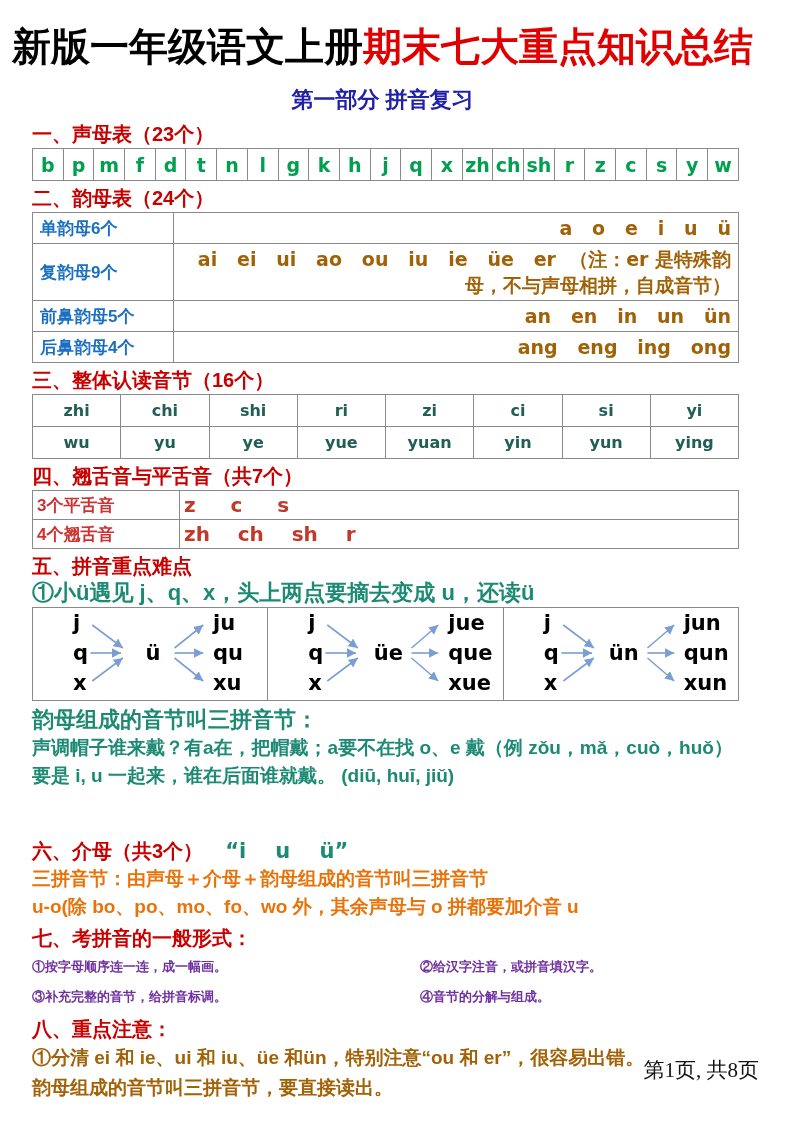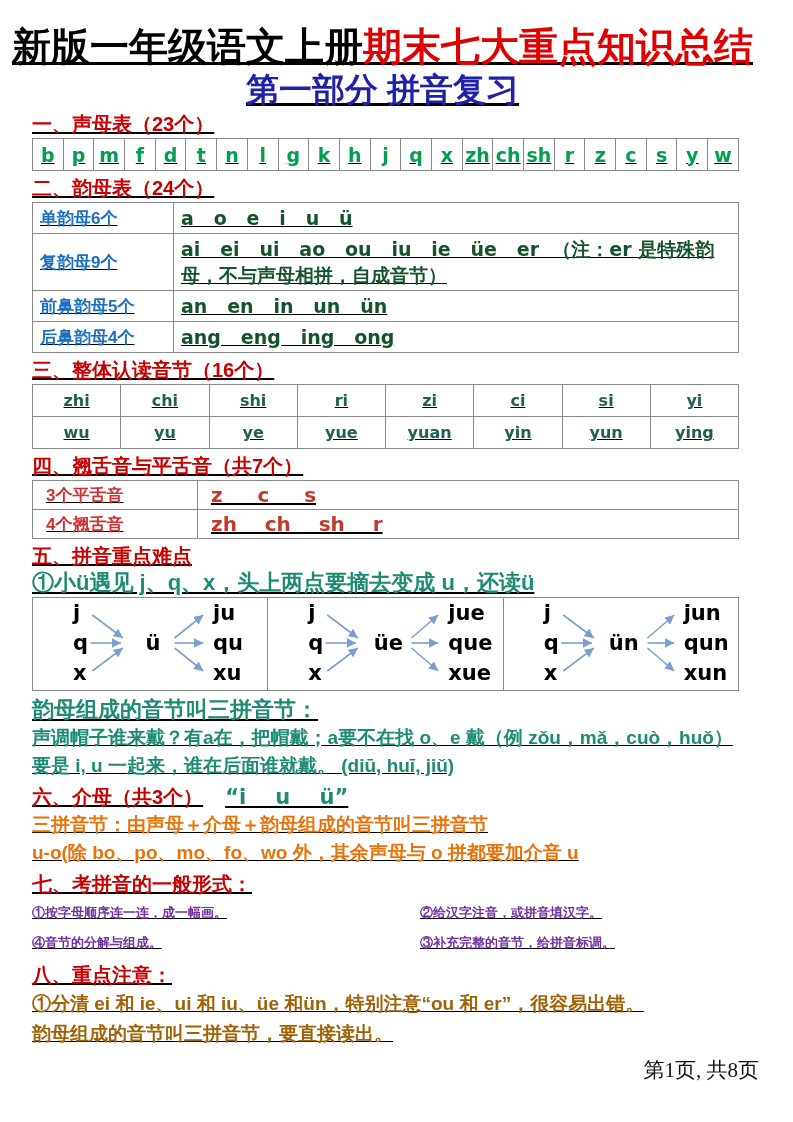--- a/index.html
+++ b/index.html
@@ -1,57 +1,57 @@
 <!DOCTYPE html>
 <html><head>
 <meta charset="utf-8">
 <style>
   html,body{margin:0;padding:0;background:#fff;}
   .page{position:relative;width:765px;height:1122px;background:#ffffff;overflow:hidden;
-        font-family:"Liberation Sans",sans-serif;font-weight:bold;text-decoration:underline;}
+        font-family:"Liberation Sans",sans-serif;font-weight:bold;}
   .content{padding:0 26px 0 32px;}
 
   .doc-title{text-align:center;margin-top:24px;font-size:39px;line-height:46px;white-space:nowrap;}
   .t-black{color:#000000;}
   .t-red{color:#e00000;}
-  .subtitle{text-align:center;font-size:33px;line-height:34px;color:#2020a8;margin-top:3px;}
+  .subtitle{text-align:center;font-size:22px;line-height:34px;color:#2020a8;margin-top:13px;}
 
   .hd{color:#c80000;font-size:20px;line-height:23px;margin:6px 0 2px 0;}
 
   table{border-collapse:collapse;width:100%;table-layout:fixed;}
   td{border:1px solid #8a8a8a;}
 
   .initials td{height:29px;text-align:center;color:#00a04e;font-size:19px;
                font-family:"DejaVu Sans",sans-serif;font-weight:bold;}
 
   .finals td{padding:2px 7px;}
   .flabel{width:126px;color:#1b6fc0;font-size:17px;border-radius:6px;}
-  .fval{color:#14532d;font-size:19px;font-family:"DejaVu Sans",sans-serif;white-space:pre-wrap;line-height:26px;}
+  .fval{color:#a16207;font-size:19px;font-family:"DejaVu Sans",sans-serif;white-space:pre-wrap;line-height:26px;text-align:right;}
 
   .syll td{height:29px;text-align:center;color:#215f54;font-size:16px;
            font-family:"DejaVu Sans",sans-serif;}
 
-  .tongue td{padding:2px 13px;}
+  .tongue td{padding:2px 4px;}
   .tlabel{width:138px;color:#cc3333;font-size:17px;}
   .tval{color:#c0392b;font-size:20px;font-family:"DejaVu Sans",sans-serif;white-space:pre;}
 
   .note-teal{color:#1d8a74;font-size:22px;line-height:25px;margin:2px 0;}
 
   .diagram{display:flex;border:1px solid #8a8a8a;height:92px;margin-top:2px;background:#fff;}
   .panel{position:relative;flex:1;border-right:1px solid #8a8a8a;}
   .panel:last-child{border-right:none;}
   .dl{position:absolute;font-family:"DejaVu Sans",sans-serif;font-size:21px;line-height:22px;color:#000;}
   .p-l1{left:40px;top:4px}.p-l2{left:40px;top:34px}.p-l3{left:40px;top:64px}
   .p-c {left:94px;top:34px;width:52px;text-align:center}
   .p-r1{left:180px;top:4px}.p-r2{left:180px;top:34px}.p-r3{left:180px;top:64px}
   .arrows{position:absolute;left:0;top:0;width:100%;height:100%;}
   .arrows line{stroke:#7b9ed2;stroke-width:1.6;}
 
   .tone-line{color:#1d8a74;font-size:19px;line-height:28px;}
-  .hd6-row{display:flex;align-items:baseline;gap:22px;}
+  .hd6-row{display:flex;align-items:baseline;gap:22px;margin-top:44px;}
   .quote-teal{color:#1d8a74;font-size:21px;font-family:"DejaVu Sans",sans-serif;white-space:pre;}
   .orange-line{color:#e8730a;font-size:19px;line-height:28px;}
   .grid7{display:grid;grid-template-columns:388px 1fr;color:#7030a0;font-size:13px;line-height:30px;}
   .s8-line{color:#a16207;font-size:19px;line-height:30px;}
 
   .footer{position:absolute;left:0;right:6px;top:1056px;text-align:right;
           font-family:"Liberation Serif",serif;font-weight:normal;font-size:21px;color:#111;}
 </style>
 </head>
 <body>
@@ -226,22 +226,22 @@
       <span class="hd" style="margin:6px 0 2px 0">六、介母（共3个）</span>
       <span class="quote-teal">“i    u    ü”</span>
     </div>
     <div class="orange-line">三拼音节：由声母＋介母＋韵母组成的音节叫三拼音节</div>
     <div class="orange-line">u-o(除 bo、po、mo、fo、wo 外，其余声母与 o 拼都要加介音 u</div>
 
     <div class="hd">七、考拼音的一般形式：</div>
     <div class="grid7">
         <div>①按字母顺序连一连，成一幅画。</div>
         <div>②给汉字注音，或拼音填汉字。</div>
+        <div>③补充完整的音节，给拼音标调。</div>
         <div>④音节的分解与组成。</div>
-        <div>③补充完整的音节，给拼音标调。</div>
       </div>
 
     <div class="hd">八、重点注意：</div>
     <div>
         <div class="s8-line">①分清 ei 和 ie、ui 和 iu、üe 和ün，特别注意“ou 和 er”，很容易出错。</div>
         <div class="s8-line">韵母组成的音节叫三拼音节，要直接读出。</div>
       </div>
 
   </div>
 

